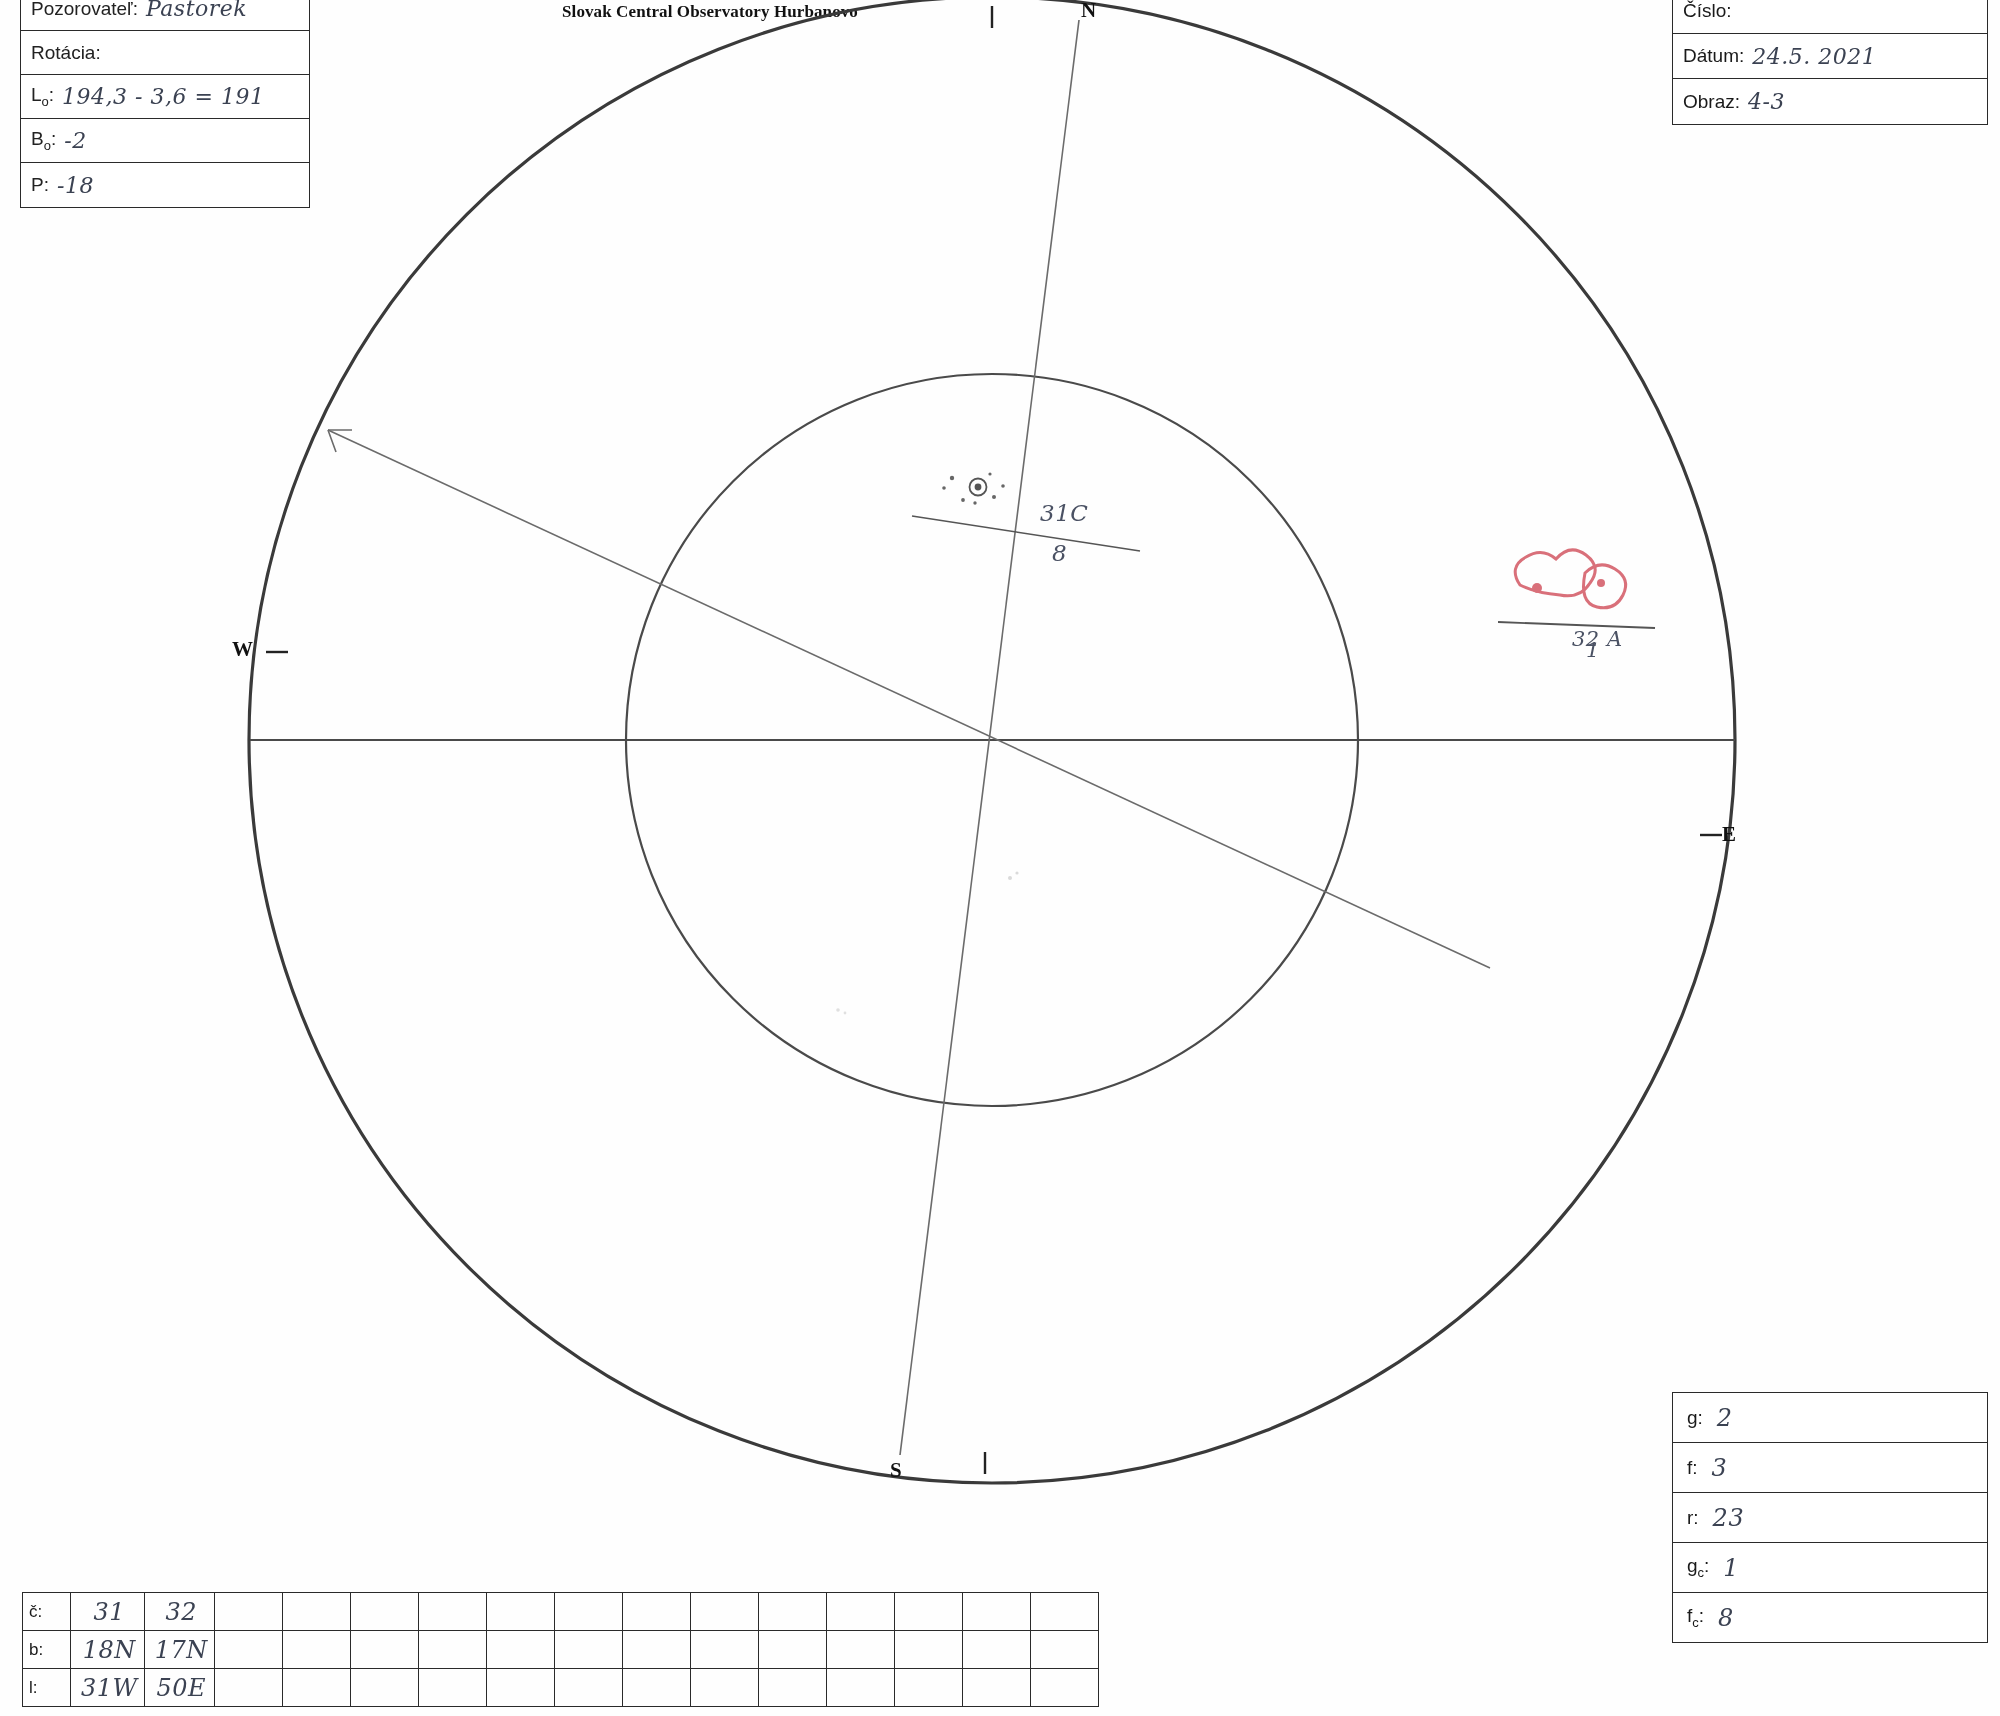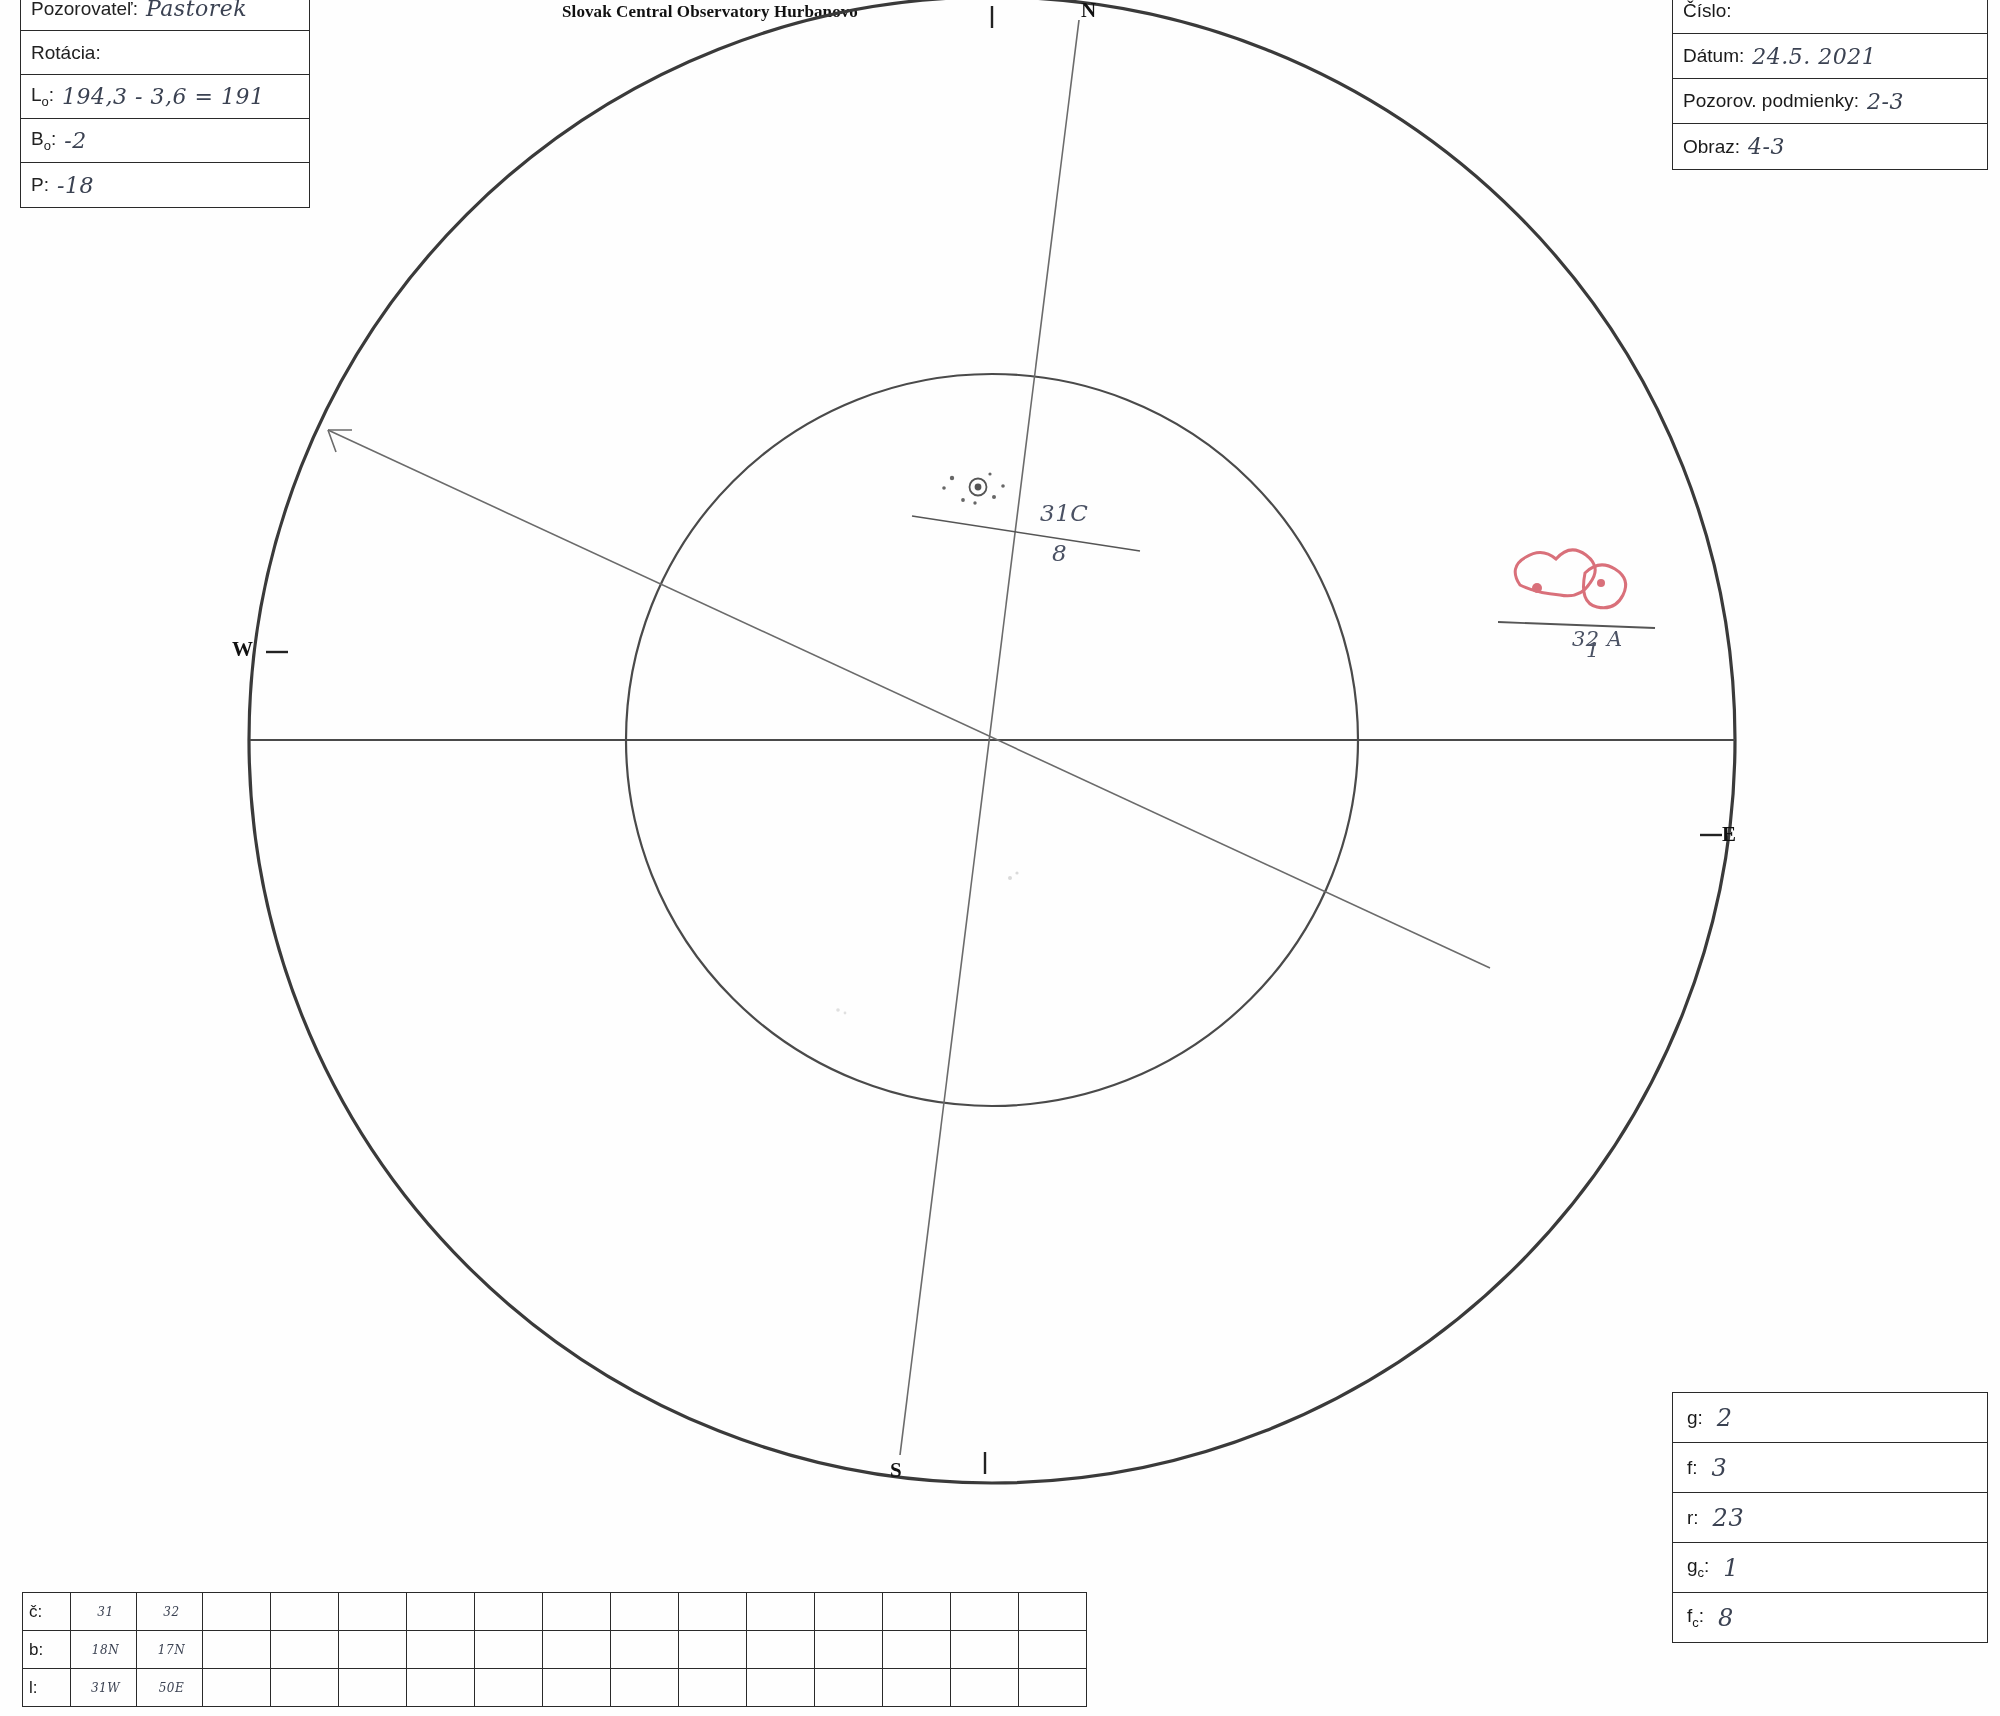--- a/index.html
+++ b/index.html
@@ -127,21 +127,21 @@
     border: 1.3px solid #2a2a2a;
     height: 38px;
     box-sizing: border-box;
     padding: 0 6px;
     font-size: 17px;
     vertical-align: middle;
   }
   .table-bottomleft td.lblcell { width: 48px; }
   .table-bottomleft td.datacell { width: 66px; text-align: center; }
   .table-bottomleft td.wide { width: 68px; }
-  .table-bottomleft .hwv { font-size: 12px; padding-left: 10px; }
+  .table-bottomleft .hwv { font-size: 24px; padding-left: 10px; }
 
   
   .disc {
     position: absolute;
     left: 0; top: 0;
     width: 2000px;
     height: 1716px;
     pointer-events: none;
   }
 
@@ -260,24 +260,20 @@
   <div class="box-topright">
     <div class="row">
       <span class="lbl">Číslo:</span>
       <span class="val hw"></span>
     </div>
     <div class="row">
       <span class="lbl">Dátum:</span>
       <span class="val hw">24.5. 2021</span>
     </div>
     <div class="row">
-      <span class="lbl">Pozorov. podmienky:</span>
-      <span class="val hw">2-3</span>
-    </div>
-    <div class="row">
       <span class="lbl">Obraz:</span>
       <span class="val hw">4-3</span>
     </div>
   </div>
 
   <div class="box-bottomright">
     <div class="row">
       <span class="lbl">g:</span>
       <span class="val hw">2</span>
     </div>

